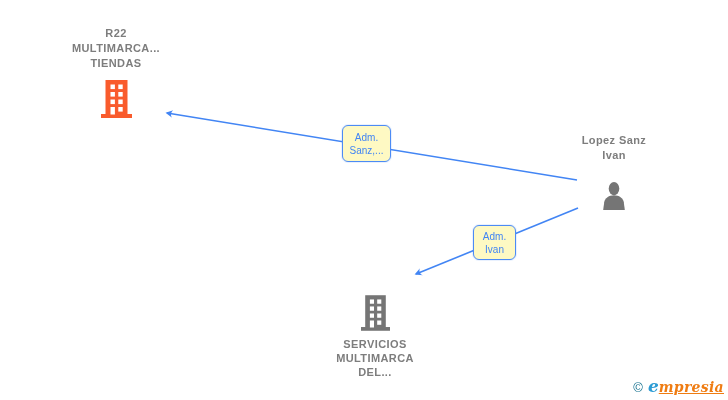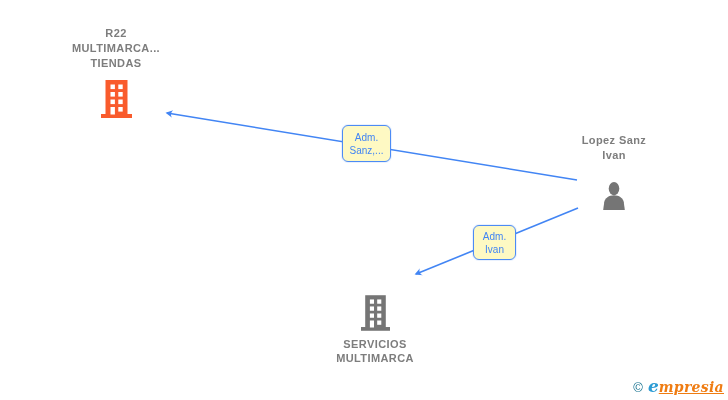--- a/index.html
+++ b/index.html
@@ -157,20 +157,21 @@
           <rect x="9.5" y="19.5" width="4.4" height="4.6"></rect>
           <rect x="17.3" y="19.5" width="4.4" height="4.6"></rect>
           <rect x="9.5" y="27" width="4.4" height="7.5"></rect>
           <rect x="17.3" y="27" width="4.4" height="4.6"></rect>
         </g>
       </svg>
     </span>
     <div class="node-label">
       <div>SERVICIOS</div>
       <div>MULTIMARCA</div>
+      <div>DEL...</div>
     </div>
   </div>
 
   <div class="edge-label" id="edge-label-1">
     <div>Adm.</div>
     <div>Sanz,...</div>
   </div>
   <div class="edge-label" id="edge-label-2">
     <div>Adm.</div>
     <div>Ivan</div>

